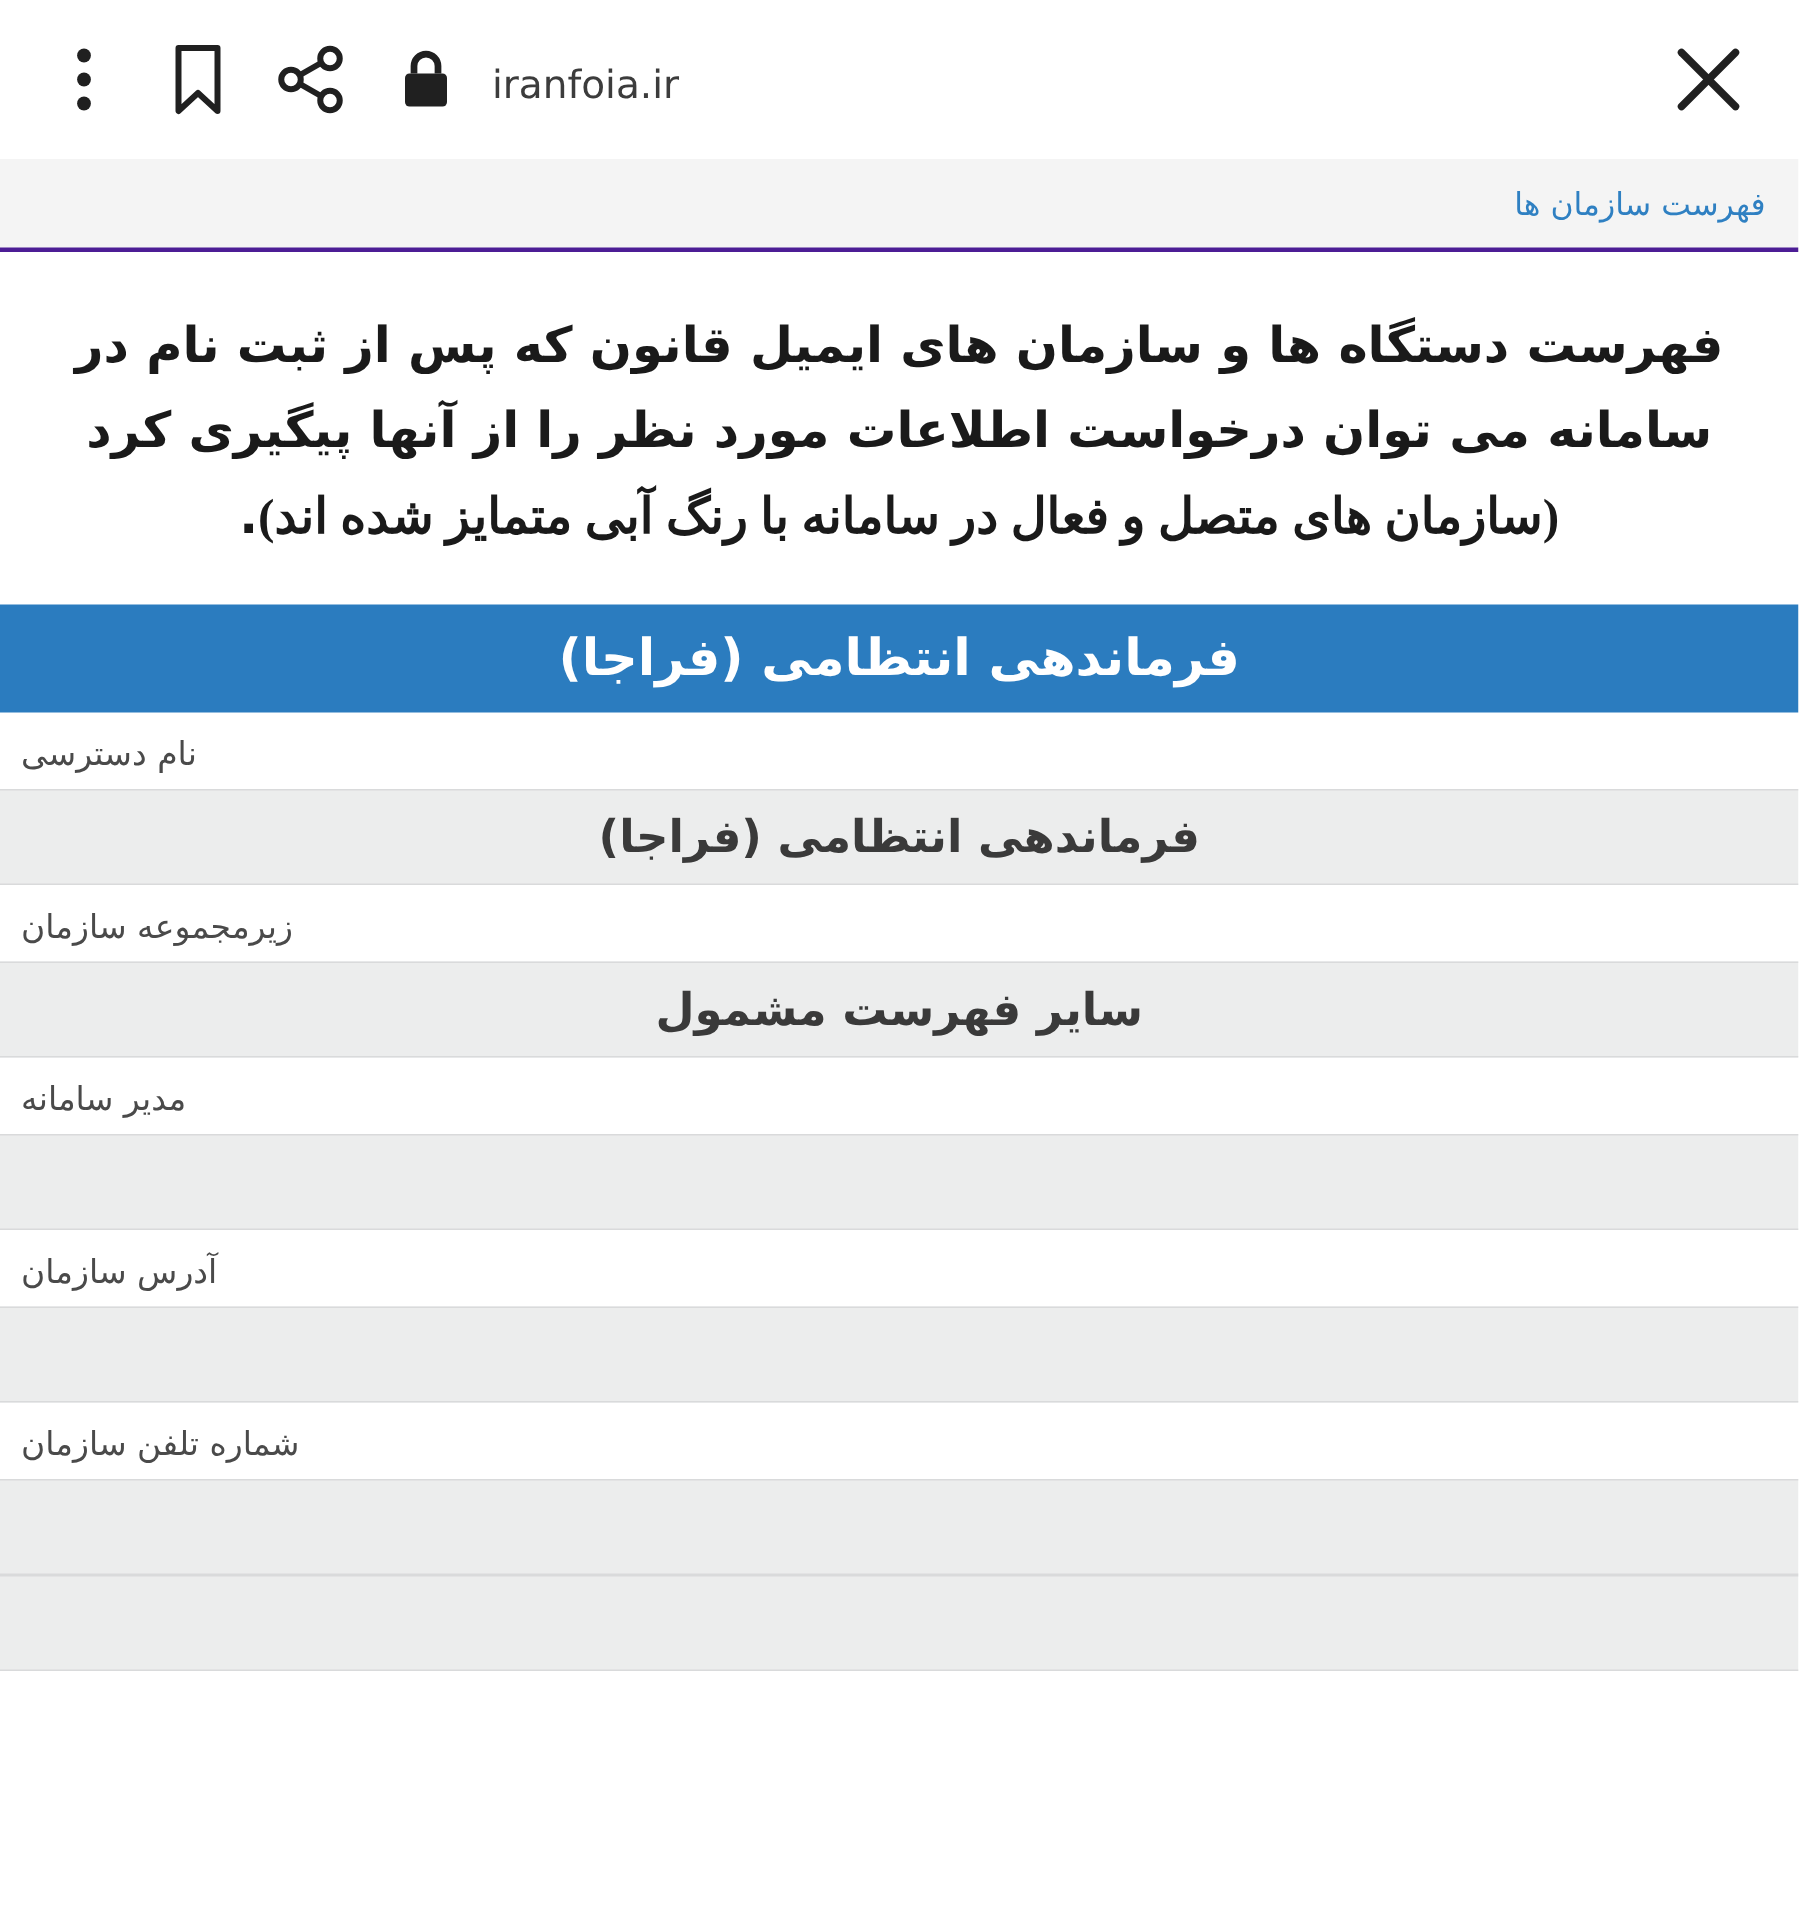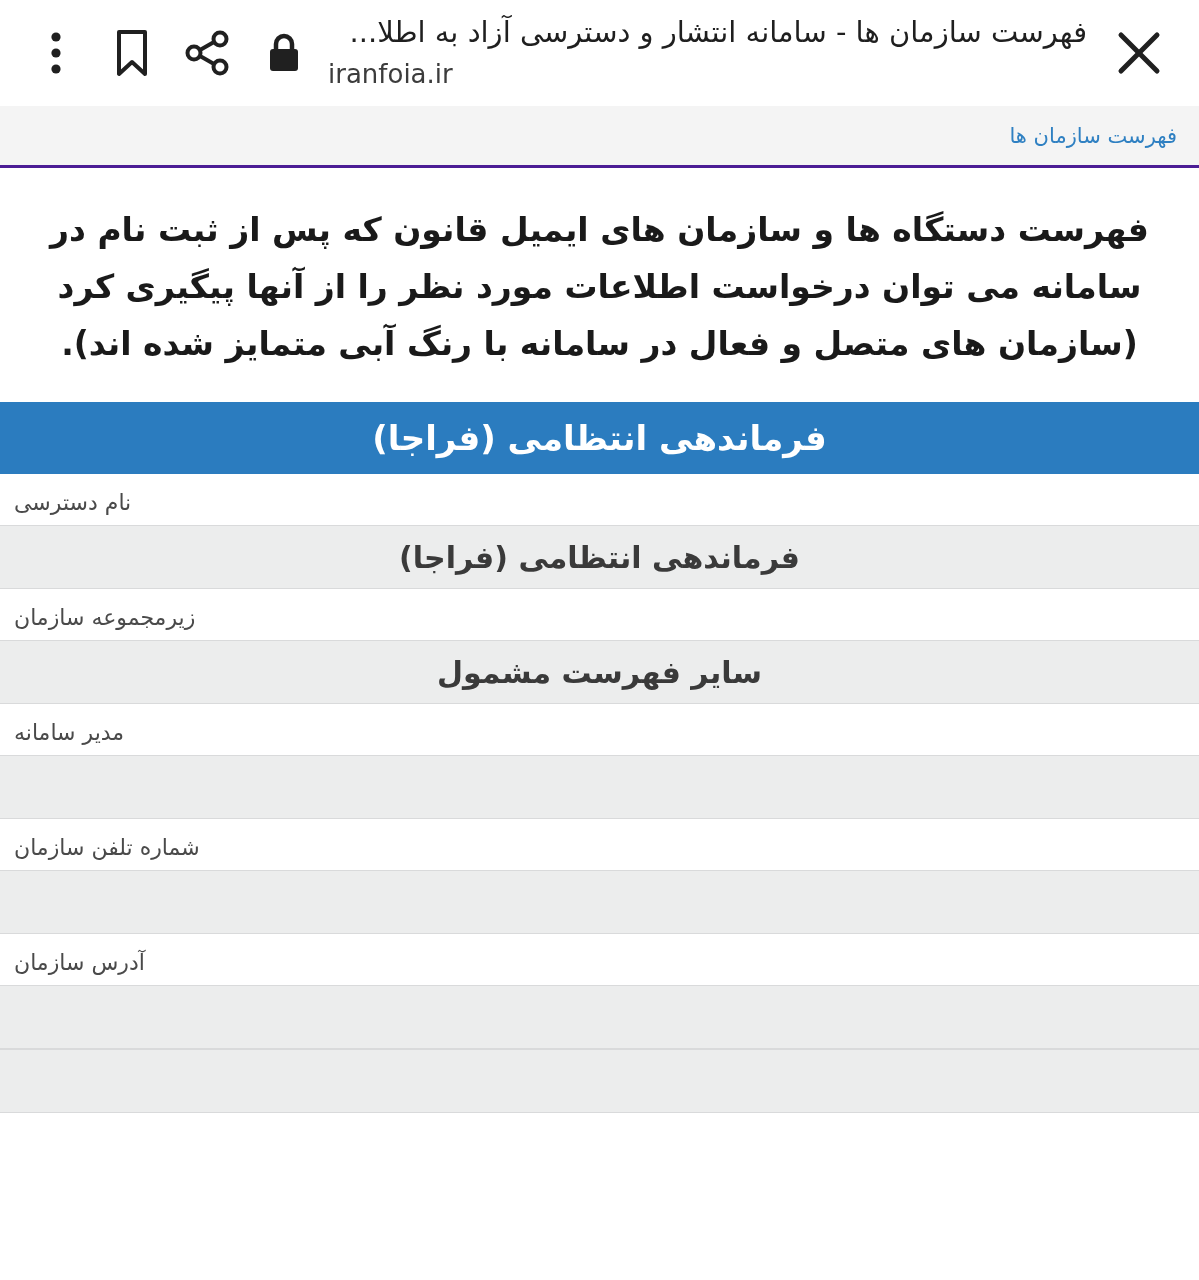--- a/index.html
+++ b/index.html
@@ -100,21 +100,21 @@
   
   .intro {
     padding: 34px 16px 30px 16px;
     font-size: 33px;
     line-height: 1.72;
     color: #1a1a1a;
     text-align: center;
     direction: rtl;
     font-weight: 600;
   }
-  .intro b { font-weight: 800; }
+  .intro b { font-weight: 800; font-family: Liberation Serif, serif; }
 
   
   .org-bar {
     background: #2b7cbf;
     color: #ffffff;
     font-size: 34px;
     font-weight: 700;
     text-align: center;
     padding: 16px 18px;
     direction: rtl;
@@ -184,21 +184,20 @@
 
     <div class="icon-btn">
       <svg width="34" height="42" viewBox="0 0 34 42" aria-hidden="true">
         <rect x="3" y="17" width="28" height="22" rx="3" fill="#202020"></rect>
         <path d="M9 17 V12 a8 8 0 0 1 16 0 V17" fill="none" stroke="#202020" stroke-width="4.5"></path>
       </svg>
     </div>
   </div>
 
   <div class="title-block">
-    <div class="tab-title">فهرست سازمان ها - سامانه انتشار و دسترسی آزاد به اطلا...</div>
     <div class="tab-url">iranfoia.ir</div>
   </div>
 
   <div class="close-btn">
     <svg width="52" height="52" viewBox="0 0 52 52" aria-hidden="true">
       <line x1="8" y1="8" x2="44" y2="44" stroke="#202020" stroke-width="5" stroke-linecap="round"></line>
       <line x1="44" y1="8" x2="8" y2="44" stroke="#202020" stroke-width="5" stroke-linecap="round"></line>
     </svg>
   </div>
 </div>
@@ -224,27 +223,27 @@
     <div class="field-label">زیرمجموعه سازمان</div>
     <div class="field-box">سایر فهرست مشمول</div>
   </div>
 
   <div class="field">
     <div class="field-label">مدیر سامانه</div>
     <div class="field-box empty"></div>
   </div>
 
   <div class="field">
+    <div class="field-label">آدرس سازمان</div>
+    <div class="field-box empty"></div>
+  </div>
+
+  <div class="field">
     <div class="field-label">شماره تلفن سازمان</div>
     <div class="field-box empty"></div>
   </div>
 
   <div class="field">
-    <div class="field-label">آدرس سازمان</div>
-    <div class="field-box empty"></div>
-  </div>
-
-  <div class="field">
     <div class="field-box empty"></div>
   </div>
 
 
 </div>
 
 </body></html>

